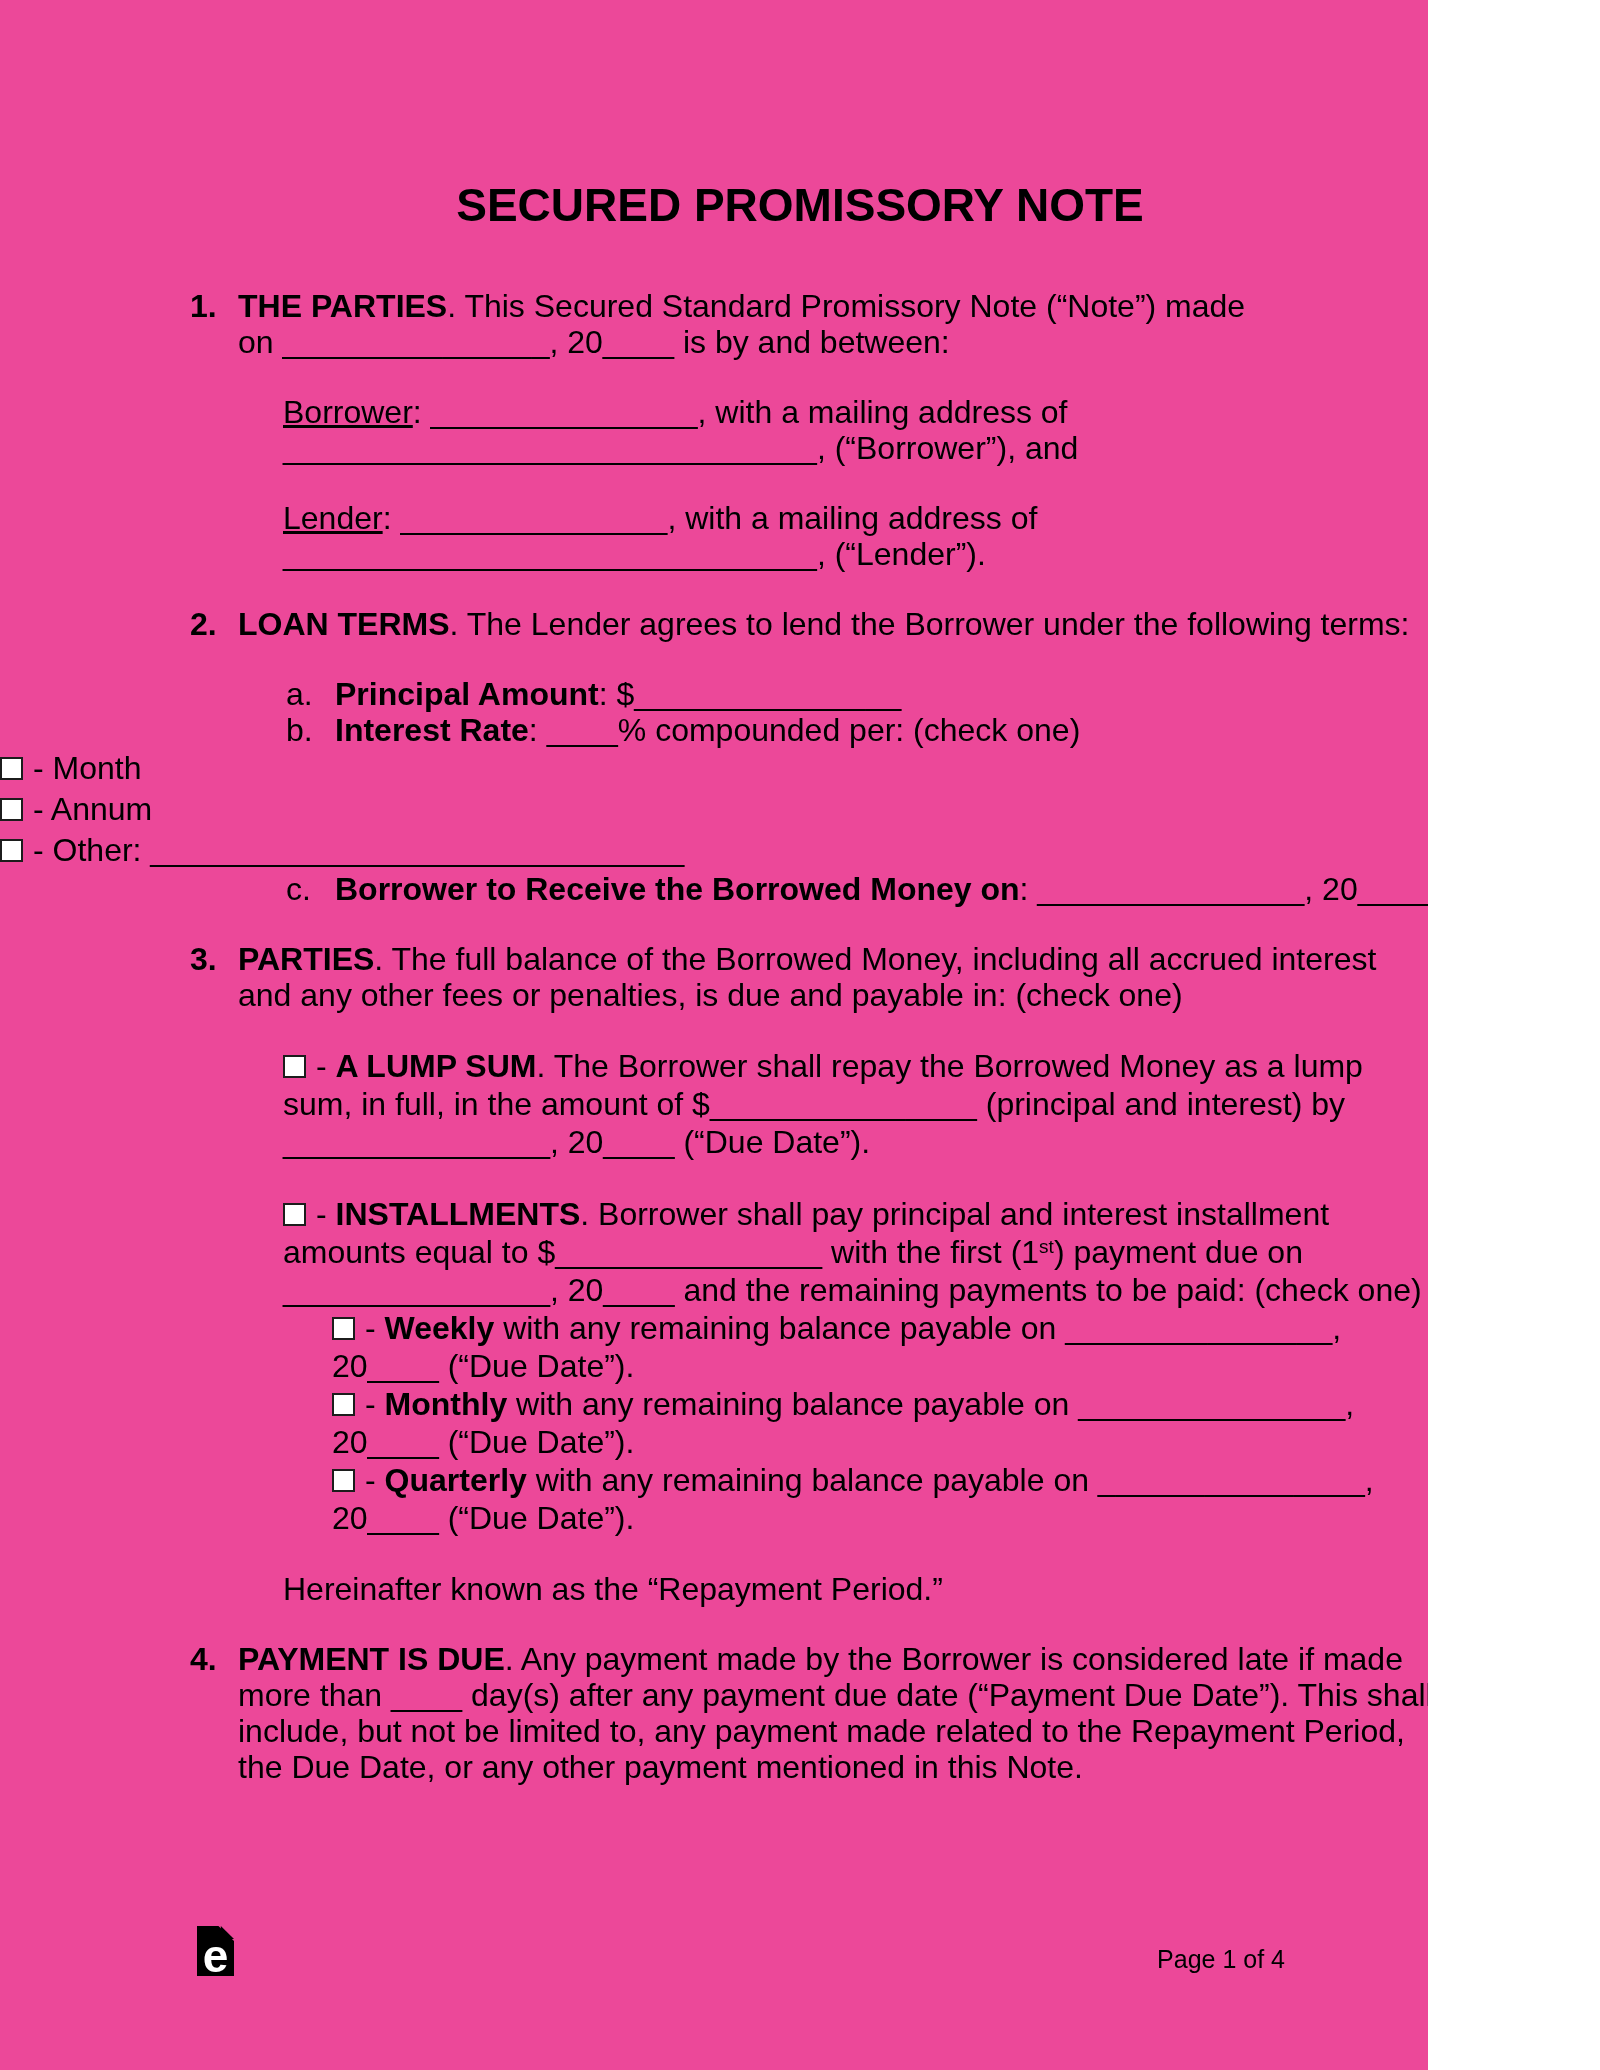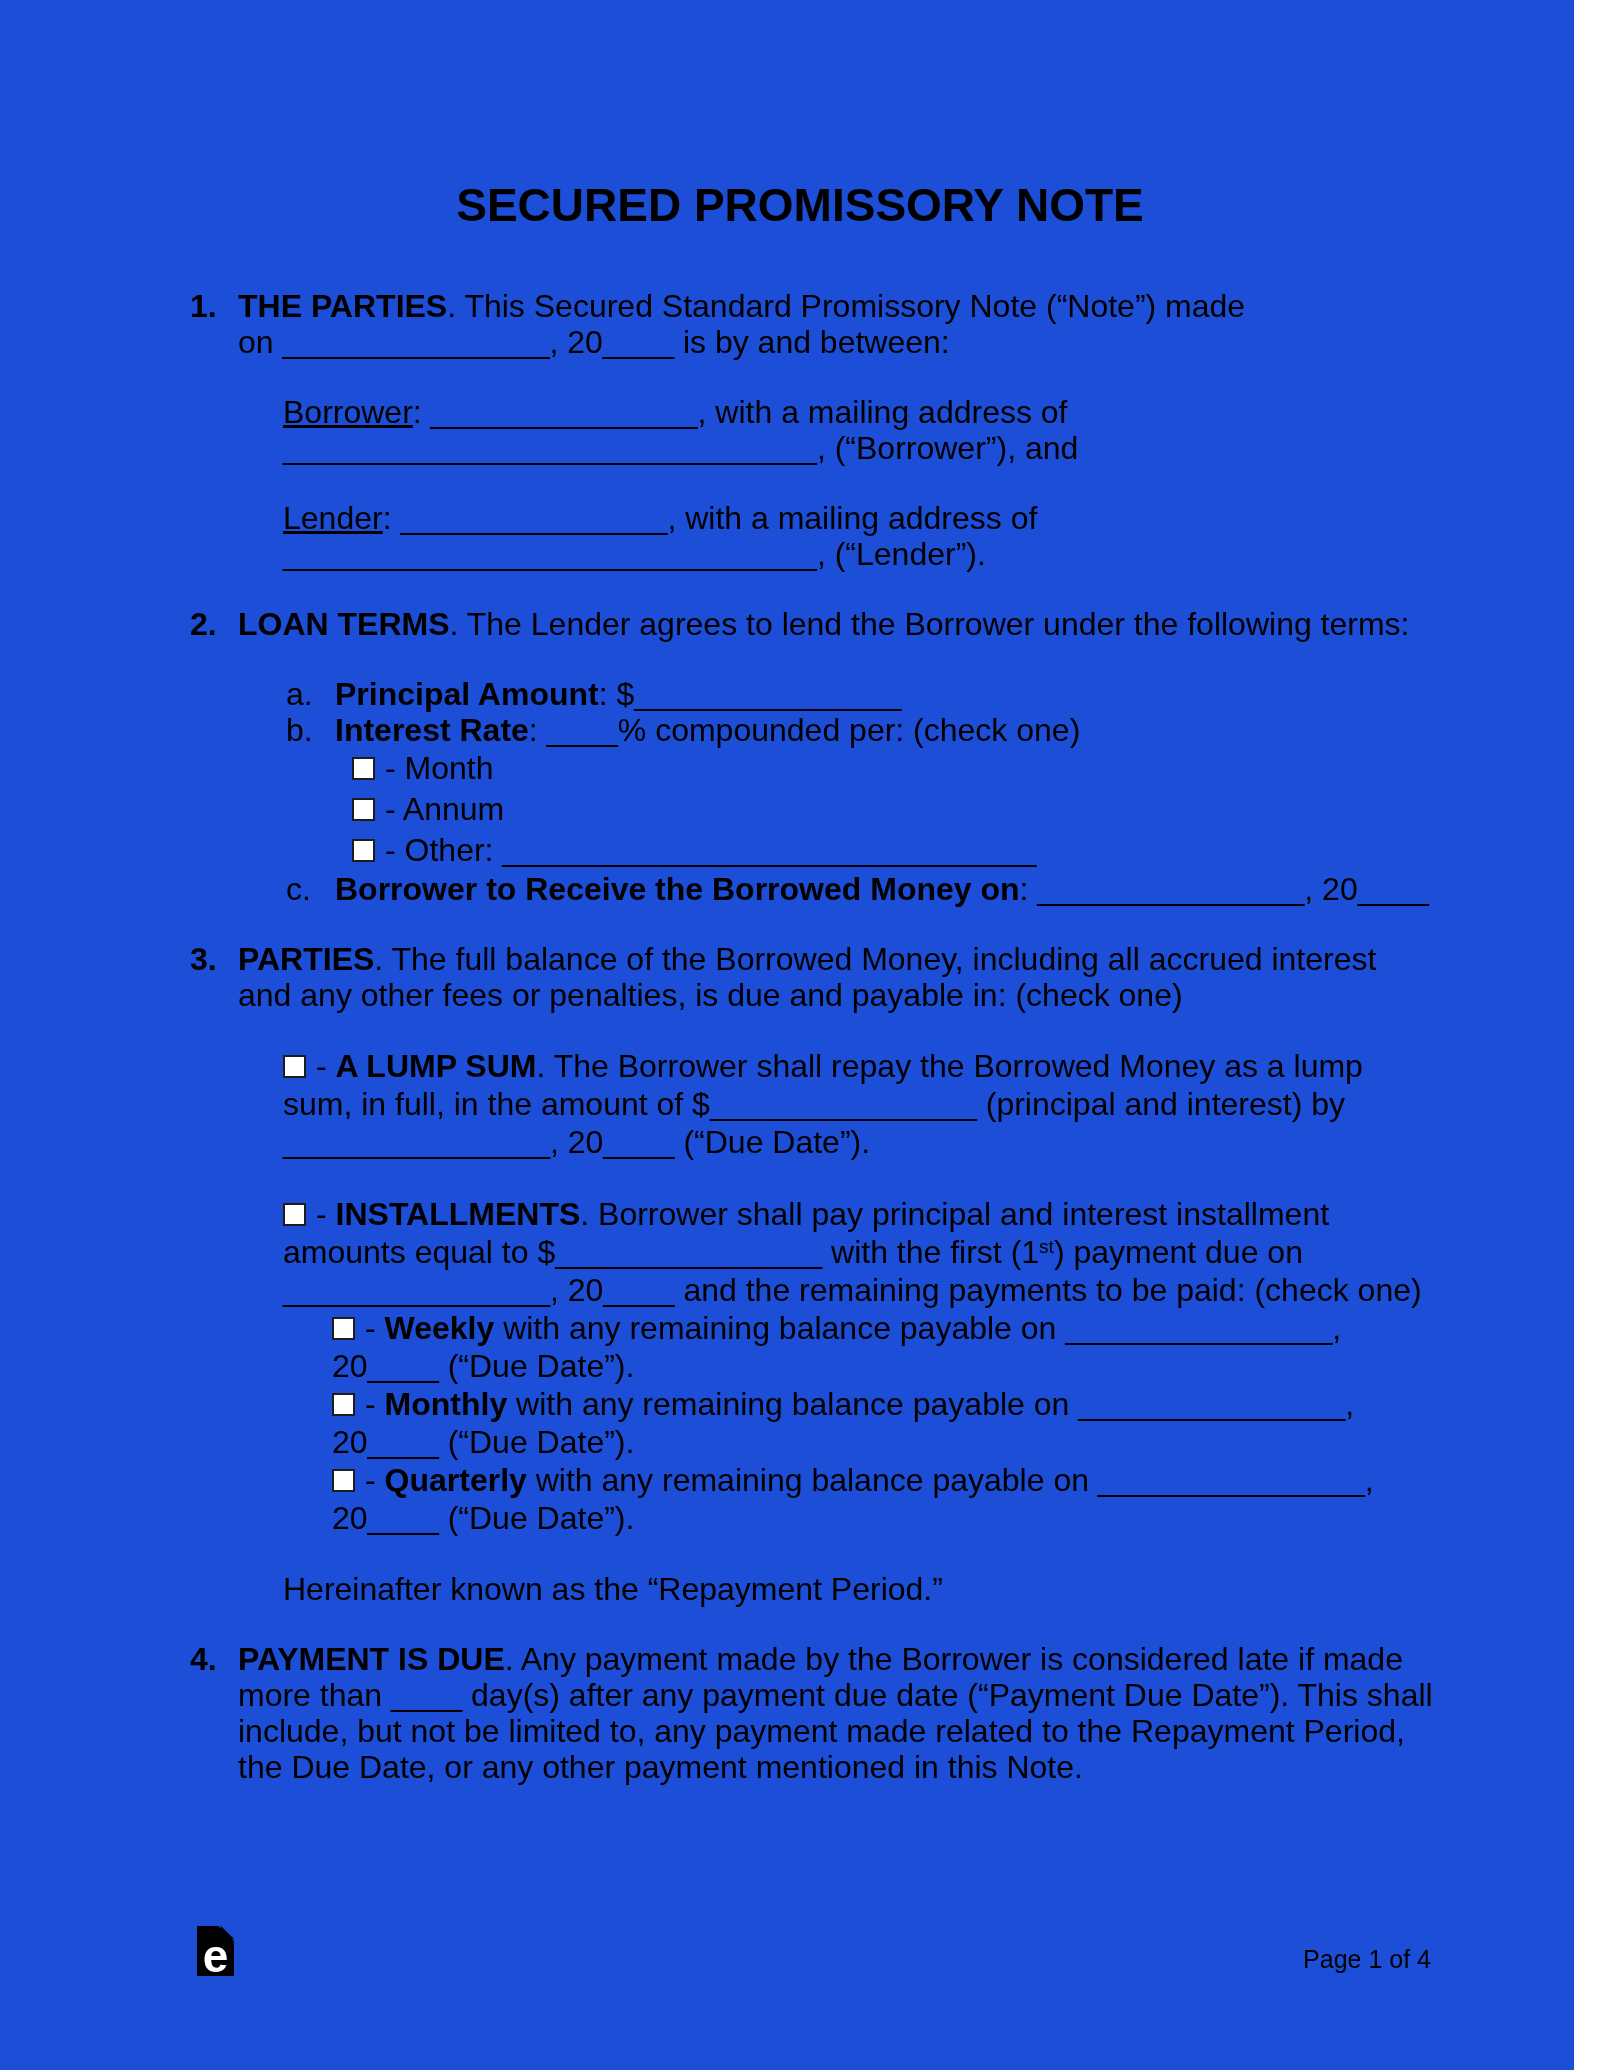--- a/index.html
+++ b/index.html
@@ -1,32 +1,32 @@
 <!DOCTYPE html>
 <html><head>
 <meta charset="utf-8">
 <style>
   html,body{margin:0;padding:0;background:#ffffff;}
   .page{
-    position:relative;width:1574px;height:2070px;background:#1d4ed8;
+    position:relative;width:1428px;height:2070px;background:#ec4899;
     font-family:"Liberation Sans",sans-serif;color:#000000;overflow:hidden;
   }
   .content{position:absolute;top:180px;left:0;width:1600px;}
   .doc-title{
     font-size:46px;line-height:50px;font-weight:700;text-align:center;
     margin:0 0 58px 0;white-space:nowrap;
   }
   .block{position:relative;font-size:32px;line-height:36px;white-space:nowrap;}
   .gap{margin-top:34px;}
   .section{padding-left:238px;}
   .section > .marker{position:absolute;left:190px;top:0;font-weight:700;}
   .abc{padding-left:335px;}
   .abc > .marker{position:absolute;left:286px;top:0;font-weight:400;}
   .ind1{padding-left:283px;}
-  .chk2{padding-left:352px;line-height:41px;}
+  .chk2{line-height:41px;}
   .chk3{padding-left:332px;line-height:38px;}
   .chkpara{line-height:38px;}
   .b{font-weight:700;}
   .u{text-decoration:underline;}
   .sup{font-size:19px;vertical-align:10px;line-height:0;margin-top:26px;}
   .checkbox{
     display:inline-block;width:19px;height:19px;border:2px solid #1c1c1c;
     margin-right:10px;vertical-align:-1px;background:#ffffff;
   }
   .footer-logo{position:absolute;left:197px;top:1926px;width:37px;height:50px;}

